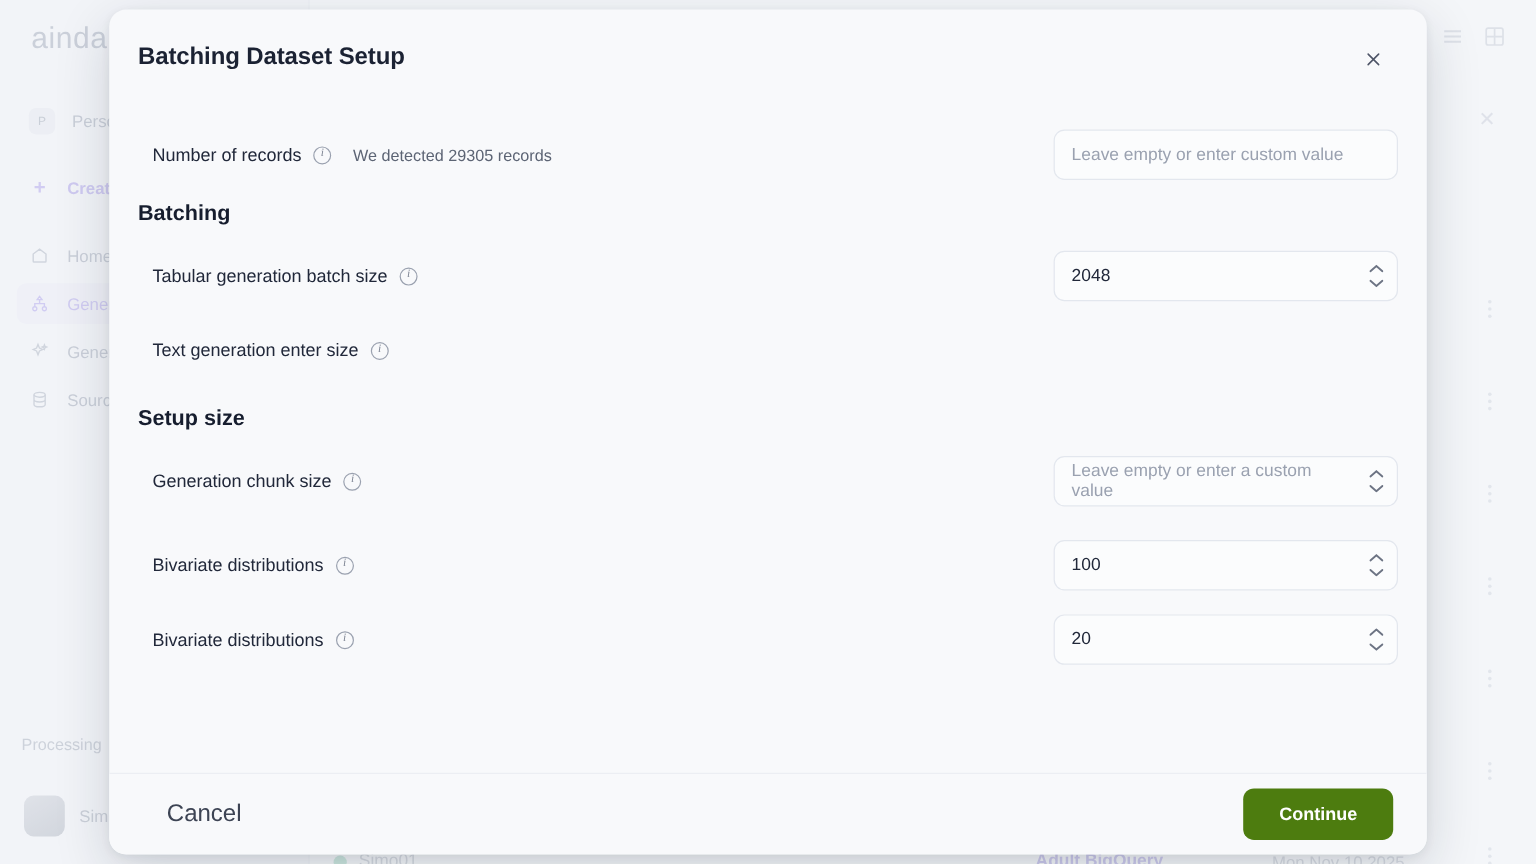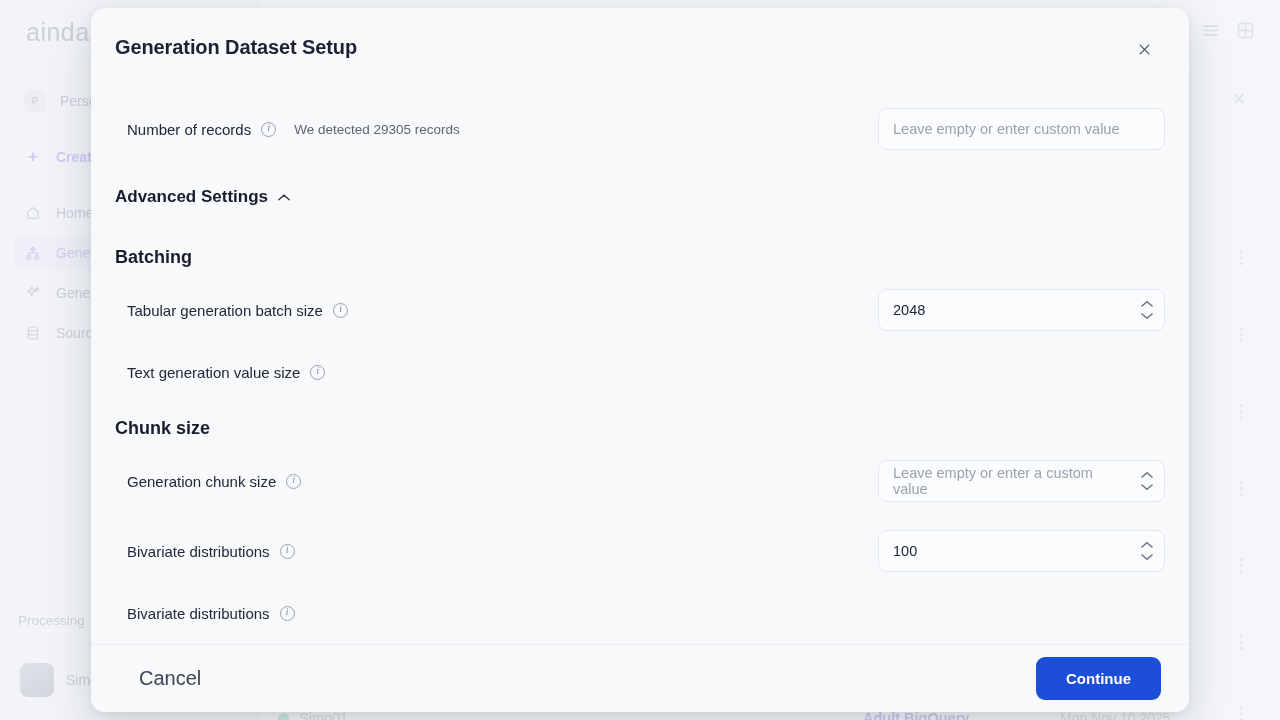--- a/index.html
+++ b/index.html
@@ -174,21 +174,21 @@
     background: #f8f9fb;
     display: flex; align-items: center; justify-content: space-between;
     padding: 0 28px 0 38px;
   }
   #cancel-button {
     font-size: 20px; color: #3d4454; background: none; border: none;
     cursor: pointer; font-family: inherit; padding: 8px 10px;
   }
   #continue-button {
     font-size: 15px; font-weight: 700; color: #fff;
-    background: #1d4ed8; border: none; border-radius: 9px;
+    background: #4d7c0f; border: none; border-radius: 9px;
     padding: 13px 30px; cursor: pointer; font-family: inherit;
   }
 </style>
 </head>
 <body>
 
 <div id="app-background">
 
   <div id="bg-sidebar">
     <div id="bg-logo">ainda</div>
@@ -304,21 +304,21 @@
     <span class="dot"></span>
     <span class="nm">Simo01</span>
     <span class="src">Adult BigQuery</span>
     <span class="dt">Mon Nov 10 2025</span>
   </div>
 </div>
 
 <div id="modal">
 
   <div id="modal-header">
-    <div id="modal-title">Generation Dataset Setup</div>
+    <div id="modal-title">Batching Dataset Setup</div>
     <div id="modal-close">
       <svg viewBox="0 0 24 24" fill="none" stroke="currentColor" stroke-width="2.1" stroke-linecap="round">
           <path d="M5 5l14 14M19 5L5 19"></path>
         </svg>
     </div>
   </div>
 
   <div id="modal-body">
     <div id="modal-scroll">
 
@@ -326,28 +326,20 @@
         <div class="field-label-wrap">
           <span class="field-label">Number of records</span>
           <span class="info-icon">i</span>
           <span class="field-note">We detected 29305 records</span>
         </div>
         <div class="input-wrap">
           <div class="input-box placeholder">Leave empty or enter custom value</div>
         </div>
       </div>
 
-      <div class="section-title" style="margin-top:34px">
-        <span>Advanced Settings</span>
-        <span class="chev">
-          <svg viewBox="0 0 24 14" fill="none" stroke="currentColor" stroke-width="2.2" stroke-linecap="round">
-              <path d="M3 11l9-8 9 8"></path>
-            </svg>
-        </span>
-      </div>
 
       <div class="group">
         <div class="sub-title">Batching</div>
 
         <div class="field-row">
           <div class="field-label-wrap">
             <span class="field-label">Tabular generation batch size</span>
             <span class="info-icon">i</span>
           </div>
           <div class="input-wrap">
@@ -358,28 +350,28 @@
                 </svg>
               <svg viewBox="0 0 12 7" fill="none" stroke="currentColor" stroke-width="1.6" stroke-linecap="round">
                   <path d="M1 1.5L6 5.8l5-4.3"></path>
                 </svg>
             </span>
           </div>
         </div>
 
         <div class="field-row">
           <div class="field-label-wrap">
-            <span class="field-label">Text generation value size</span>
+            <span class="field-label">Text generation enter size</span>
             <span class="info-icon">i</span>
           </div>
         </div>
       </div>
 
       <div class="group">
-        <div class="sub-title">Chunk size</div>
+        <div class="sub-title">Setup size</div>
 
         <div class="field-row">
           <div class="field-label-wrap">
             <span class="field-label">Generation chunk size</span>
             <span class="info-icon">i</span>
           </div>
           <div class="input-wrap">
             <div class="input-box placeholder">Leave empty or enter a custom value</div>
             <span class="stepper">
               <svg viewBox="0 0 12 7" fill="none" stroke="currentColor" stroke-width="1.6" stroke-linecap="round">
@@ -411,20 +403,31 @@
                 </svg>
             </span>
           </div>
         </div>
 
         <div class="field-row">
           <div class="field-label-wrap">
             <span class="field-label">Bivariate distributions</span>
             <span class="info-icon">i</span>
           </div>
+          <div class="input-wrap">
+            <div class="input-box">20</div>
+            <span class="stepper">
+              <svg viewBox="0 0 12 7" fill="none" stroke="currentColor" stroke-width="1.6" stroke-linecap="round">
+                  <path d="M1 5.5L6 1.2l5 4.3"></path>
+                </svg>
+              <svg viewBox="0 0 12 7" fill="none" stroke="currentColor" stroke-width="1.6" stroke-linecap="round">
+                  <path d="M1 1.5L6 5.8l5-4.3"></path>
+                </svg>
+            </span>
+          </div>
         </div>
 
       </div>
 
     </div>
   </div>
 
   <div id="modal-footer">
     <button id="cancel-button">Cancel</button>
     <button id="continue-button">Continue</button>

